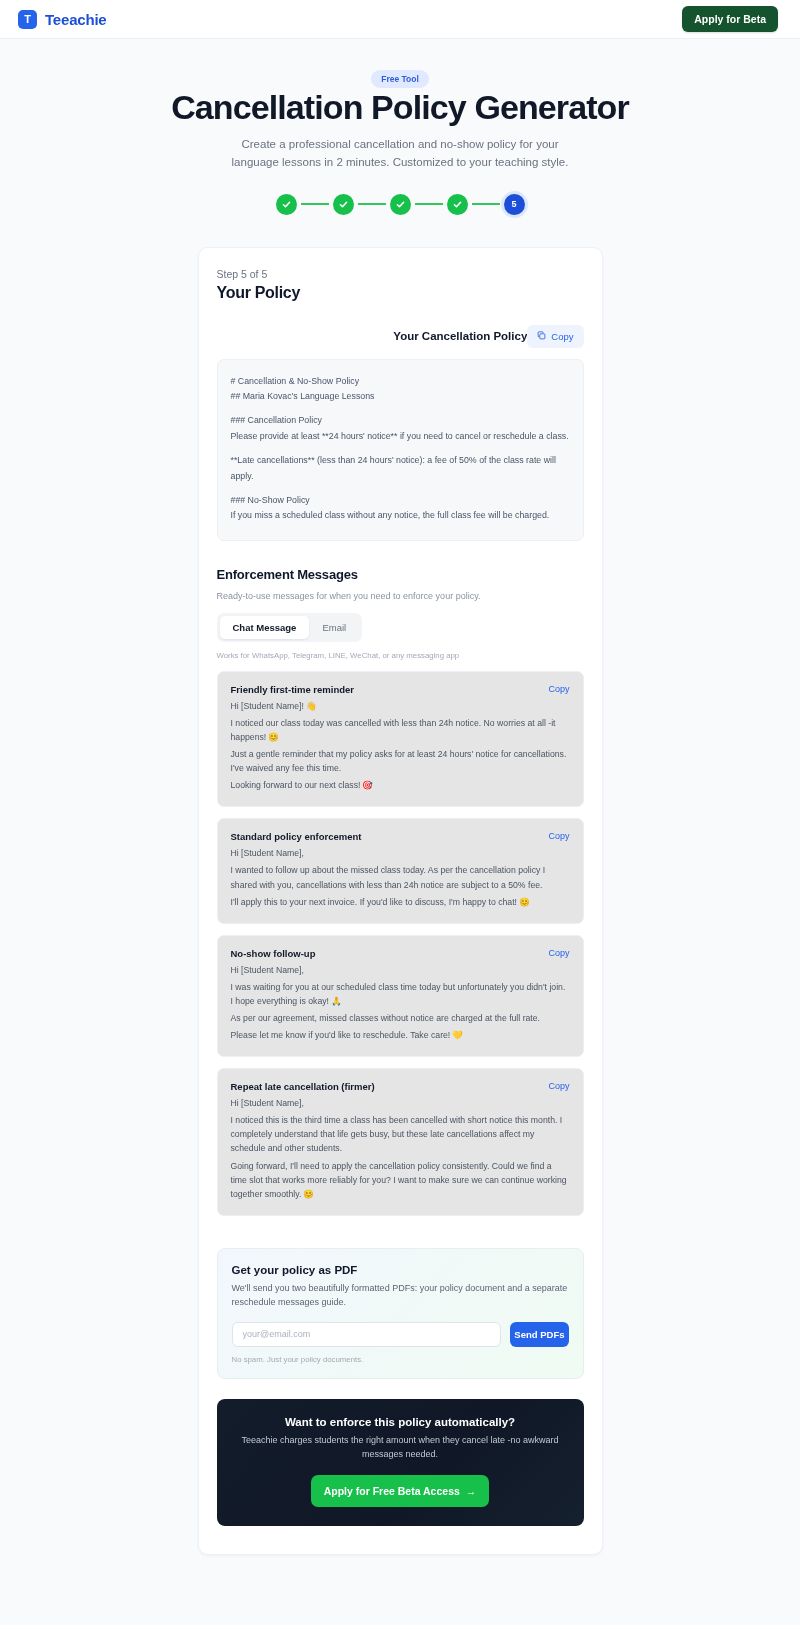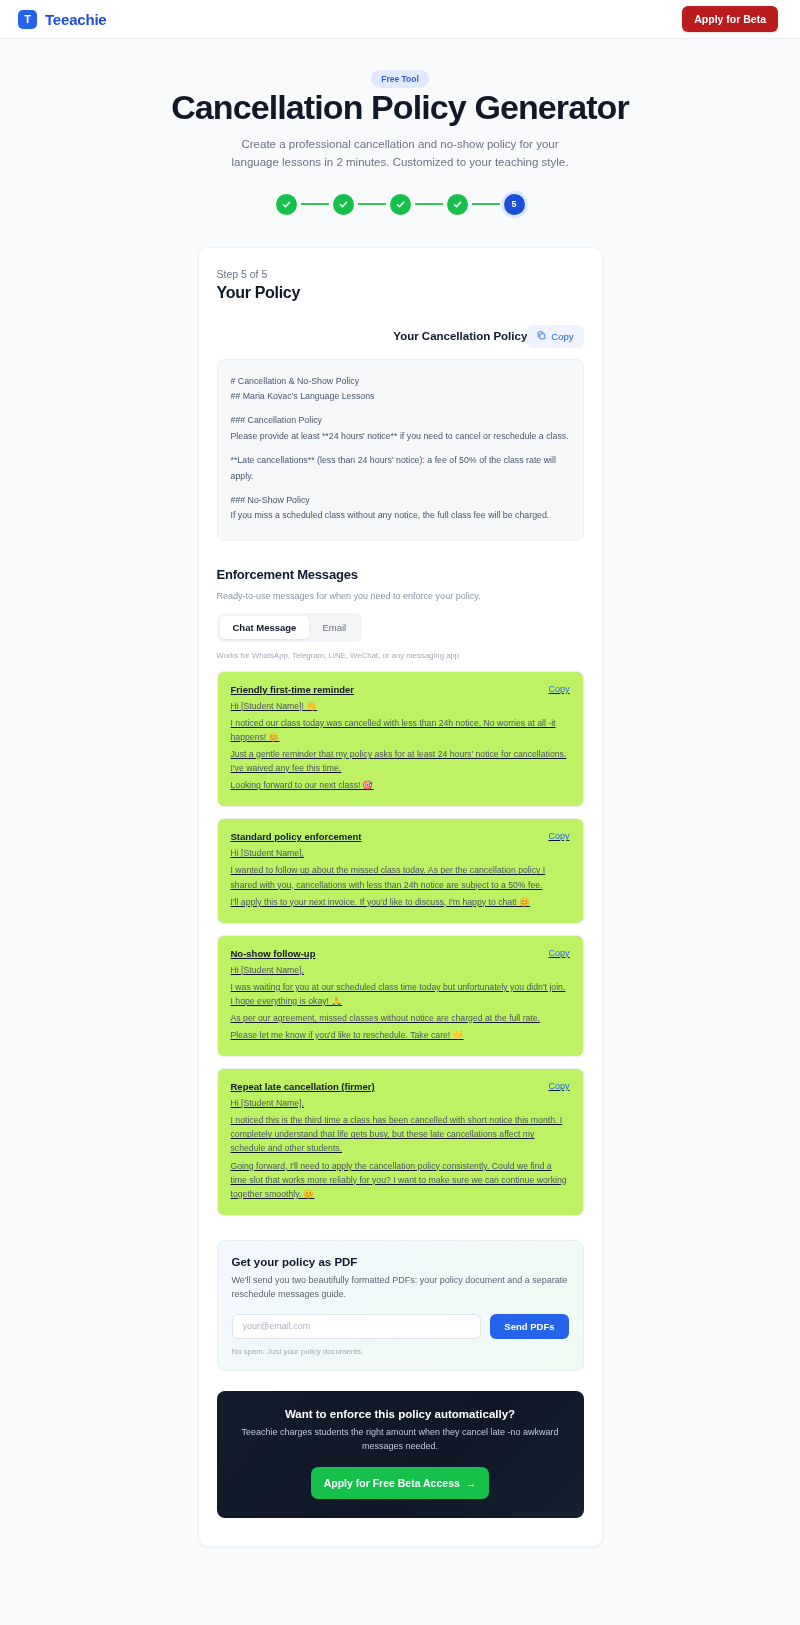--- a/index.html
+++ b/index.html
@@ -23,21 +23,21 @@
   }
   .brand { display: flex; align-items: center; gap: 8px; }
   .brand-mark {
     width: 19px; height: 19px; border-radius: 5px;
     background: #2563eb; color: #fff;
     font-size: 11px; font-weight: 700;
     display: flex; align-items: center; justify-content: center;
   }
   .brand-name { font-size: 15px; font-weight: 700; color: #1d4ed8; letter-spacing: -0.2px; }
   .beta-btn {
-    background: #b91c1c; color: #fff;
+    background: #14532d; color: #fff;
     font-size: 10.5px; font-weight: 600;
     border: none; border-radius: 6px;
     padding: 7px 12px; cursor: pointer;
     box-shadow: 0 1px 2px rgba(16,80,40,.18);
   }
 
   
   .hero { text-align: center; padding-top: 29px; }
   .pill {
     display: inline-block;
@@ -127,60 +127,59 @@
     color: #6b7280; border-radius: 5px; cursor: pointer;
   }
   .tab.active {
     background: #fff; color: #111827; font-weight: 700;
     box-shadow: 0 1px 2px rgba(15,23,42,.08);
   }
   .tab-note { font-size: 7.8px; color: #a3a9b5; margin-top: 9px; }
 
   .msg-card {
     margin-top: 11px;
-    background: #bef264;
+    background: #e5e5e5;
     border: 1px solid #eceff3;
     border-radius: 7px;
     padding: 12px 13px 14px;
-    text-decoration: underline;
   }
   .msg-head { display: flex; align-items: flex-start; justify-content: space-between; }
   .msg-title { font-size: 9.5px; font-weight: 700; color: #111827; }
   .msg-copy {
     background: none; border: none; padding: 0;
     font-size: 9px; color: #2563eb; cursor: pointer;
     font-family: inherit;
   }
   .msg-line { font-size: 8.7px; line-height: 1.62; color: #4b5563; margin-top: 4px; }
   .msg-line.spaced { margin-top: 3px; }
 
   
   .pdf-box {
-    margin-top: 24px;
+    margin-top: 32px;
     background: linear-gradient(135deg, #f2f7fd 0%, #f0fbf3 100%);
     border: 1px solid #e6eef0;
     border-radius: 8px;
     padding: 15px 14px 14px;
   }
   .pdf-box h4 { font-size: 11.5px; font-weight: 700; }
   .pdf-box p.desc { font-size: 9px; line-height: 1.6; color: #5b6472; margin-top: 5px; }
   .pdf-row { display: flex; gap: 9px; margin-top: 12px; }
   .email-input {
     flex: 1; height: 25px;
     border: 1px solid #dfe4ea; border-radius: 6px;
     background: #fff; padding: 0 10px;
     font-size: 9px; color: #111827;
     font-family: inherit;
   }
   .email-input::placeholder { color: #aab1bd; }
   .send-btn {
     background: #2563eb; color: #fff;
     border: none; border-radius: 6px;
     font-size: 9.5px; font-weight: 700;
-    padding: 0 14px; height: 25px; cursor: pointer;
+    padding: 0 4px; height: 25px; cursor: pointer;
     font-family: inherit;
   }
   .pdf-note { font-size: 7.8px; color: #a3a9b5; margin-top: 8px; }
 
   
   .cta {
     margin-top: 20px;
     background: linear-gradient(135deg, #131c2b 0%, #101827 60%, #15202f 100%);
     border-radius: 8px;
     padding: 17px 16px 19px;

